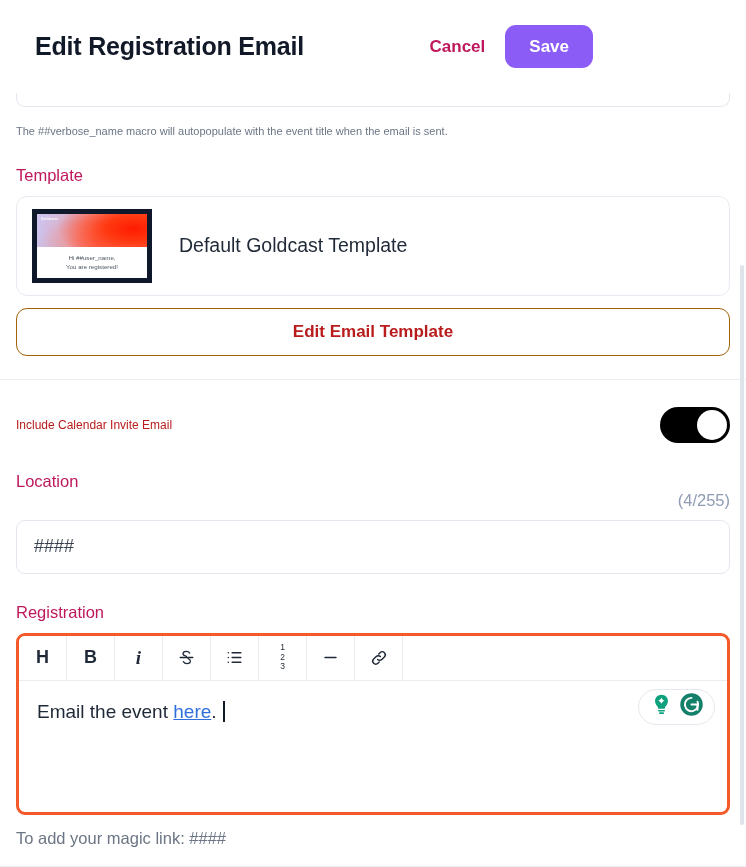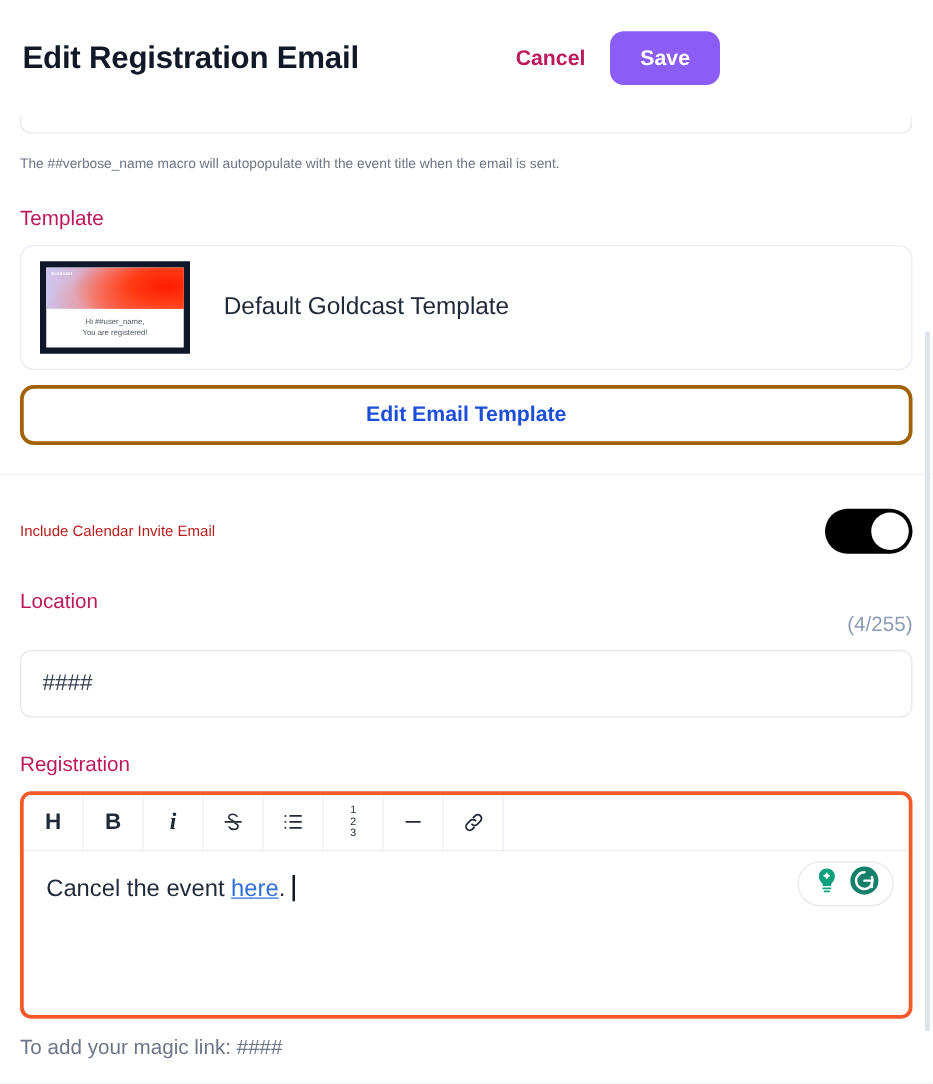--- a/index.html
+++ b/index.html
@@ -13,21 +13,21 @@
   .page {
     position: relative;
     width: 746px;
     height: 867px;
     background: #ffffff;
   }
 
   
   .header {
     position: absolute;
-    top: 0; left: 0;
+    top: 0; left: 17px;
     width: 598px;
     height: 93px;
     display: flex;
     align-items: center;
     padding: 0 22px 0 18px;
     background: #ffffff;
   }
   .header-title {
     font-size: 25px;
     font-weight: 700;
@@ -158,27 +158,27 @@
     font-size: 19.5px;
     color: #1f2937;
   }
 
   
   .edit-template-btn {
     display: block;
     width: calc(100% - 32px);
     margin: 12px 16px 0 16px;
     height: 48px;
-    border: 3px solid #a16207;
+    border: 1px solid #a16207;
     border-radius: 11px;
     background: #ffffff;
     font-family: inherit;
     font-size: 17px;
     font-weight: 700;
-    color: #1d4ed8;
+    color: #b91c1c;
     cursor: pointer;
   }
 
   .divider {
     margin-top: 23px;
     height: 1px;
     width: 100%;
     background: #eceff4;
   }
 
@@ -438,21 +438,21 @@
           <svg width="20" height="20" viewBox="0 0 24 24" fill="none" stroke="#1f2937" stroke-width="1.7" stroke-linecap="round">
             <path d="M10.3 13.7a3.6 3.6 0 0 0 5.1 0l3-3a3.6 3.6 0 0 0-5.1-5.1l-1.6 1.6"></path>
             <path d="M13.7 10.3a3.6 3.6 0 0 0-5.1 0l-3 3a3.6 3.6 0 0 0 5.1 5.1l1.6-1.6"></path>
           </svg>
         </button>
         <div class="tb-spacer"></div>
       </div>
 
       <div class="editor-content">
         <div class="editor-text">
-          <span>Cancel the event </span><a class="editor-link">here</a><span>.</span><span class="caret"></span>
+          <span>Email the event </span><a class="editor-link">here</a><span>.</span><span class="caret"></span>
         </div>
         <div class="assist-pill">
           <span>
             <svg width="25" height="25" viewBox="0 0 24 24">
               <path d="M12 2.6c-3.5 0-6.2 2.7-6.2 6.1 0 2.2 1.1 3.8 2.2 5 .5.6.8 1.1.8 1.8v.6h6.4v-.6c0-.7.3-1.2.8-1.8 1.1-1.2 2.2-2.8 2.2-5 0-3.4-2.7-6.1-6.2-6.1z" fill="#0EA17E"></path>
               <rect x="8.6" y="17.2" width="6.8" height="1.5" rx="0.7" fill="#0EA17E"></rect>
               <rect x="9.6" y="19.5" width="4.8" height="1.5" rx="0.7" fill="#0EA17E"></rect>
               <path d="M12 5.4l1.7 2.9L12 11.2l-1.7-2.9z" fill="#ffffff"></path>
               <path d="M8.9 8.3l2.9-1.7 2.9 1.7-2.9 1.7z" fill="#ffffff"></path>
             </svg>

